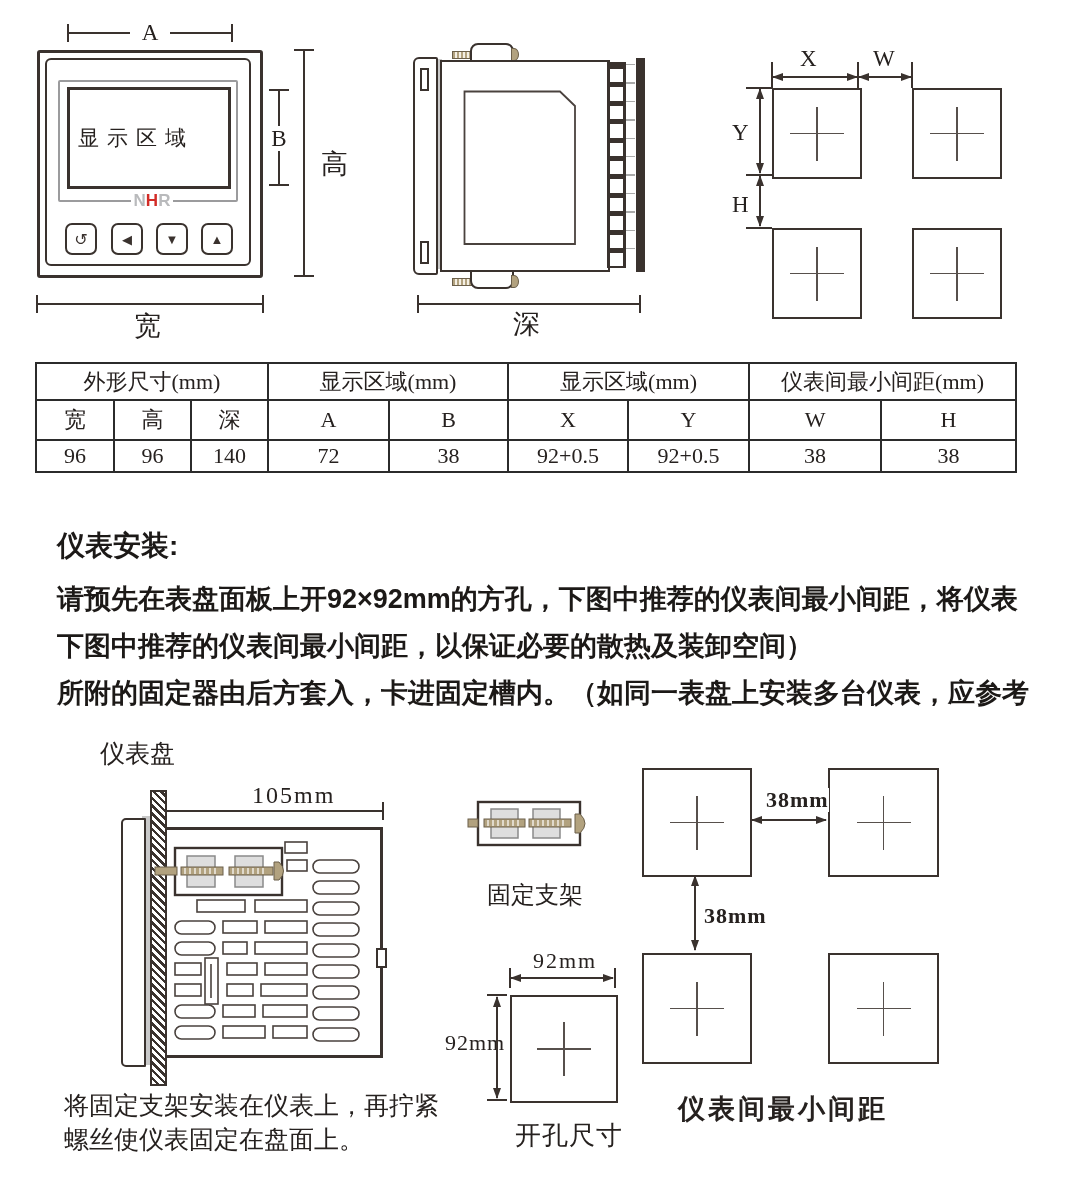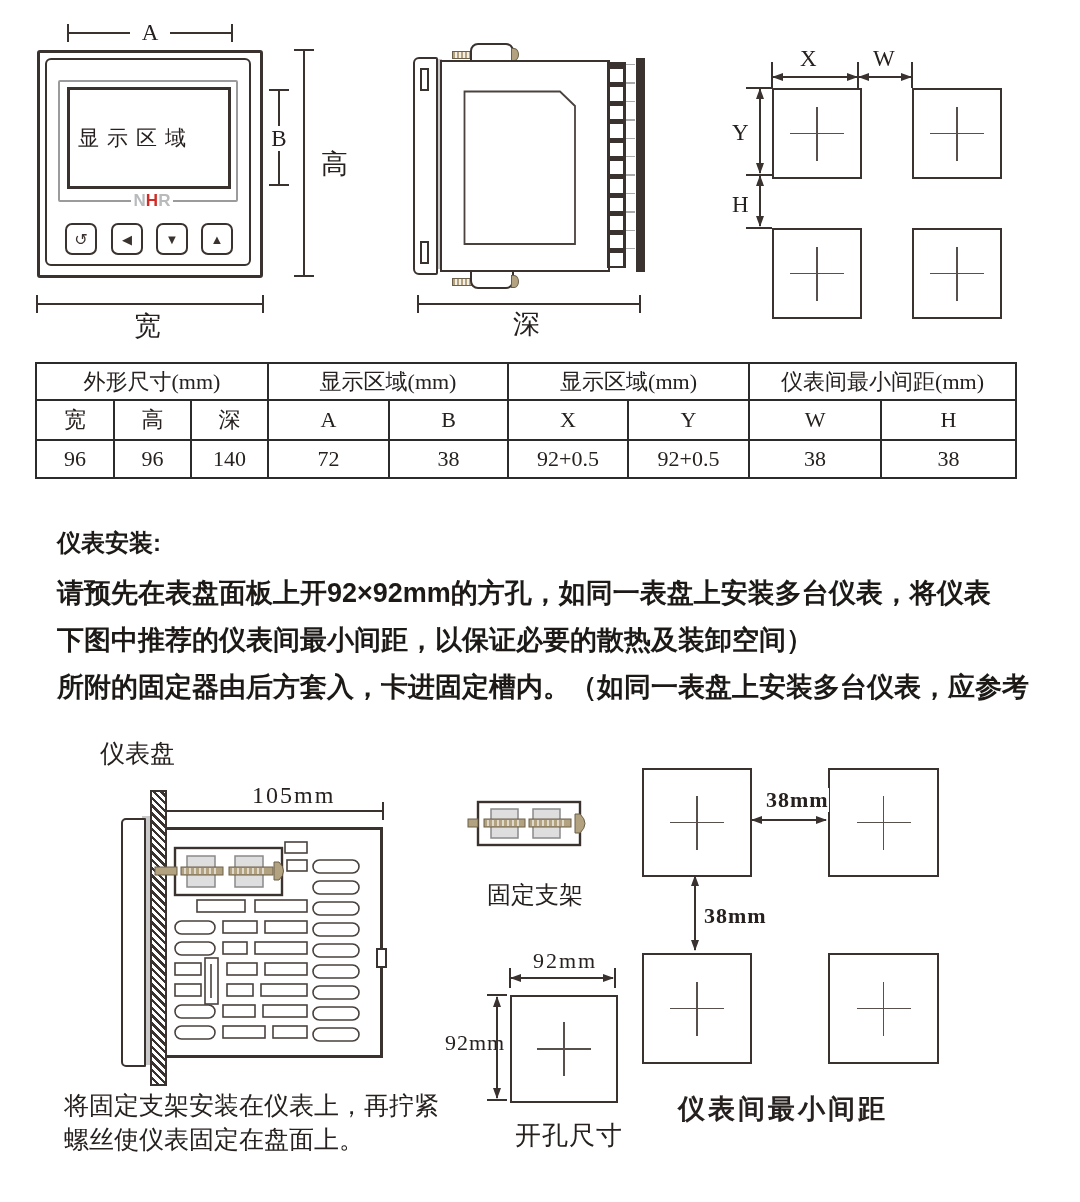--- a/index.html
+++ b/index.html
@@ -48,21 +48,21 @@
   .nhr .g{color:var(--logo-gray);} .nhr .r{color:var(--logo-red);}
   
   .bracket{position:absolute;border:2.5px solid var(--ink);background:#fff;}
   .thread{position:absolute;background:repeating-linear-gradient(90deg,var(--tan) 0 2.5px,#f4efe4 2.5px 4px);border:1px solid var(--tandark);}
   .scrtip{position:absolute;background:var(--tan);border:1px solid var(--tandark);border-radius:0 60% 60% 0 / 0 50% 50% 0;}
   
   table.spec{border-collapse:collapse;table-layout:fixed;}
   table.spec td{border:2px solid #2b2b2b;text-align:center;vertical-align:middle;
     font-family:"Liberation Serif","DejaVu Serif",serif;font-size:22px;color:var(--text);padding:0;}
   
-  .h1{font-size:24px;font-weight:bold;color:#1c1917;}
+  .h1{font-size:28px;font-weight:bold;color:#1c1917;}
   .para{font-size:27px;font-weight:bold;color:#1c1917;line-height:47px;white-space:nowrap;}
   .cap{font-family:"Liberation Serif","DejaVu Serif",serif;font-size:25px;color:var(--text);line-height:34px;white-space:nowrap;}
   .hatch{position:absolute;border:2px solid var(--ink);
     background:repeating-linear-gradient(45deg,#fff 0 3px,var(--ink) 3px 5.5px);}
 </style>
 </head>
 <body>
 
 <div class="page">
 
@@ -175,37 +175,37 @@
       <td>宽</td>
       <td>高</td>
       <td>深</td>
       <td>A</td>
       <td>B</td>
       <td>X</td>
       <td>Y</td>
       <td>W</td>
       <td>H</td>
     </tr>
-    <tr style="height:38px;">
+    <tr style="height:32px;">
       <td>96</td>
       <td>96</td>
       <td>140</td>
       <td>72</td>
       <td>38</td>
       <td>92+0.5</td>
       <td>92+0.5</td>
       <td>38</td>
       <td>38</td>
     </tr>
   </tbody>
     </table>
 
   <div class="abs" style="left:57px;top:527px;">
     <div class="h1">仪表安装:</div>
-    <div class="para" style="margin-top:11px;">请预先在表盘面板上开92×92mm的方孔，如同一表盘上安装多台仪表，将仪表</div>
+    <div class="para" style="margin-top:11px;">请预先在表盘面板上开92×92mm的方孔，下图中推荐的仪表间最小间距，将仪表</div>
     <div class="para">下图中推荐的仪表间最小间距，以保证必要的散热及装卸空间）</div>
     <div class="para">所附的固定器由后方套入，卡进固定槽内。（如同一表盘上安装多台仪表，应参考</div>
   </div>
 
   <div class="dlab" style="left:100px;top:740px;font-size:25px;">仪表盘</div>
 
   <div class="abs" style="left:115px;top:780px;width:295px;height:315px;">
     <div class="dlab" style="left:137px;top:2px;font-size:24px;letter-spacing:2px;">105mm</div>
     <div class="dimh" style="left:47px;top:30px;width:221px;"></div>
 

